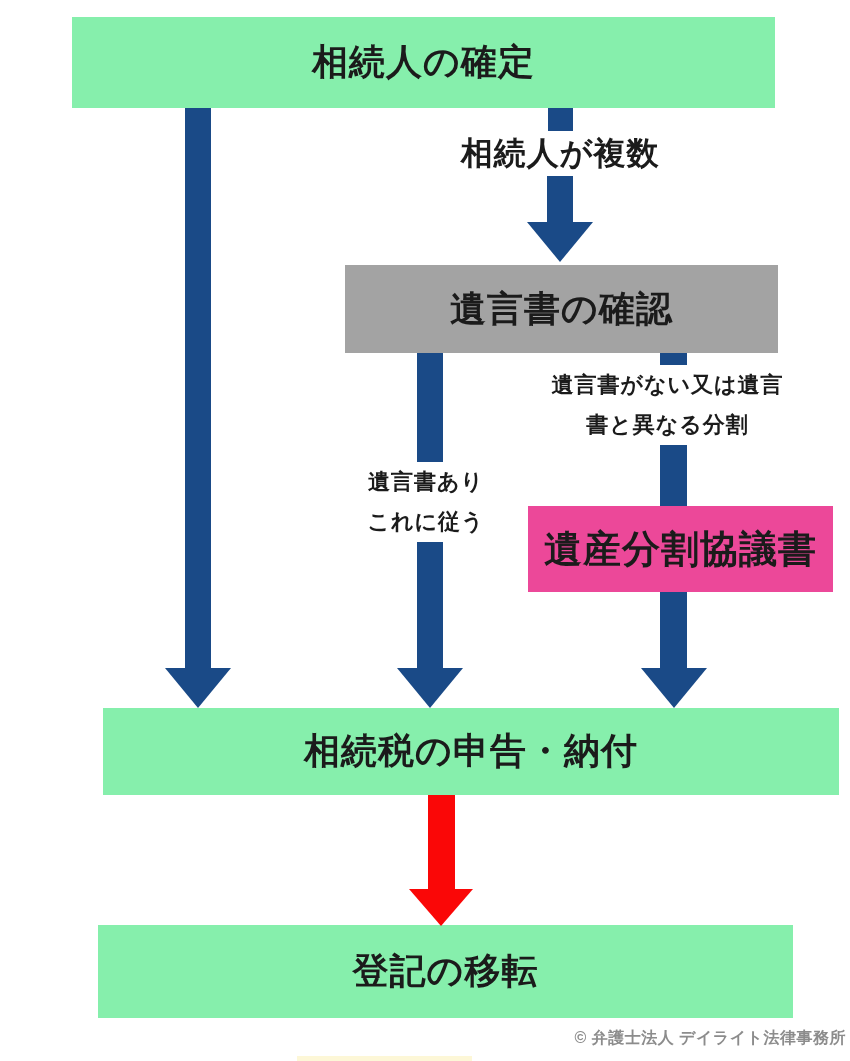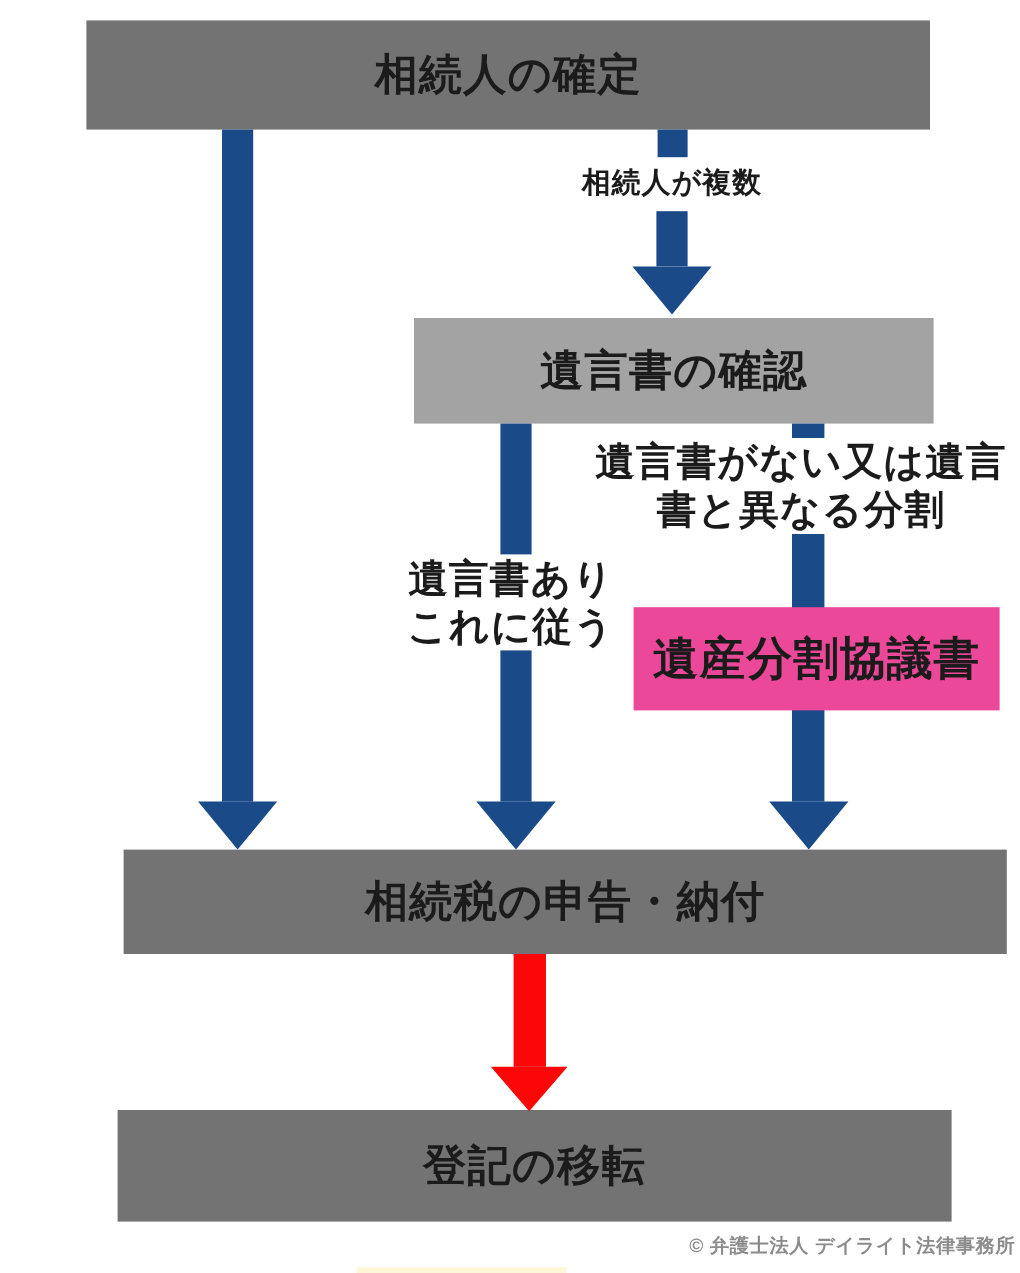--- a/index.html
+++ b/index.html
@@ -18,21 +18,21 @@
   }
   .node-box {
     position: absolute;
     display: flex;
     align-items: center;
     justify-content: center;
     font-weight: bold;
     text-align: center;
     letter-spacing: 1px;
   }
-  .gray  { background: #737373; }
+  .gray  { background: #86efac; }
   .yellow{ background: #a3a3a3; }
   .orange{ background: #ec4899; }
 
   .bar {
     position: absolute;
     background: #1a4a87;
     z-index: 1;
   }
   .arrow-head {
     position: absolute;
@@ -54,22 +54,22 @@
     background: #ffffff;
     font-weight: bold;
     text-align: center;
     z-index: 2;
     letter-spacing: 1px;
   }
   .z3 { z-index: 3; }
 
   .fs36 { font-size: 36px; }
   .fs38 { font-size: 38px; }
-  .fs32 { font-size: 24px; line-height: 44px; }
-  .fs30 { font-size: 33px; line-height: 40px; }
+  .fs32 { font-size: 32px; line-height: 44px; }
+  .fs30 { font-size: 22px; line-height: 40px; }
 
   #copyright {
     position: absolute;
     top: 1028px;
     right: 4px;
     font-size: 16px;
     font-weight: bold;
     color: #8c8c8c;
     letter-spacing: 0.5px;
     z-index: 2;

